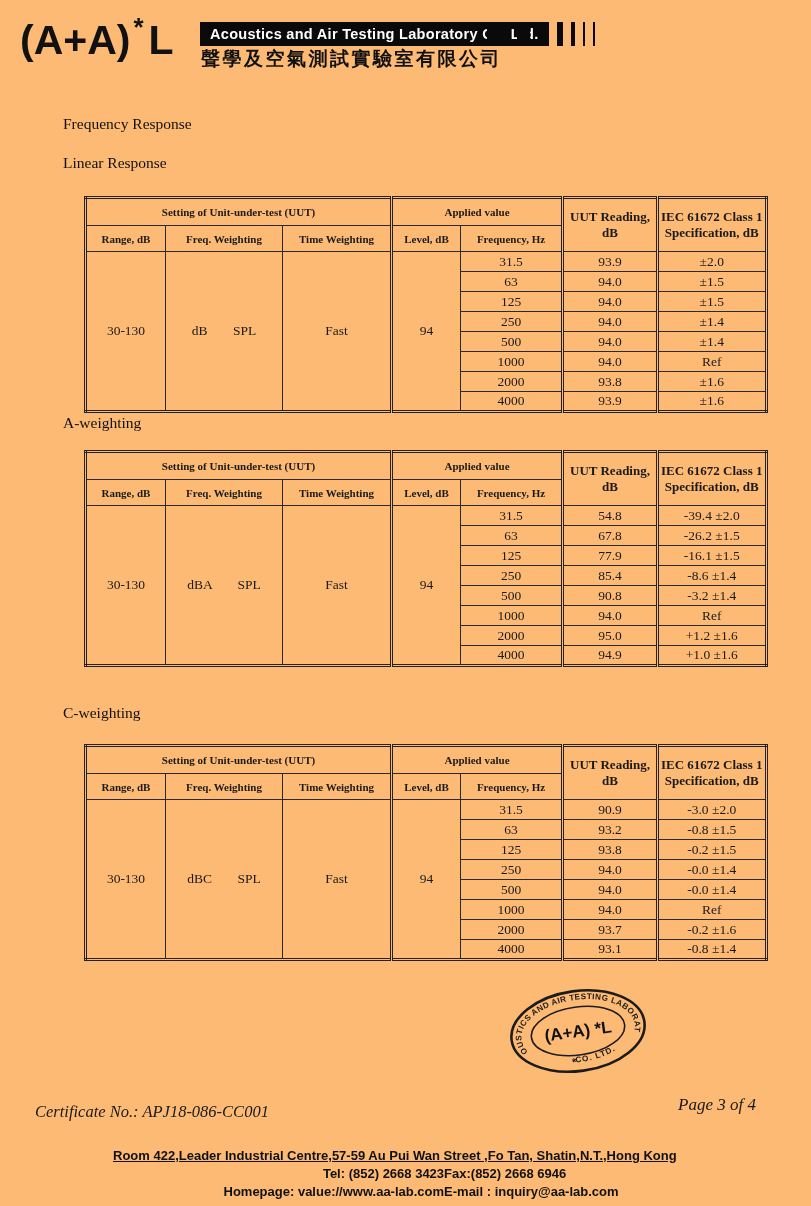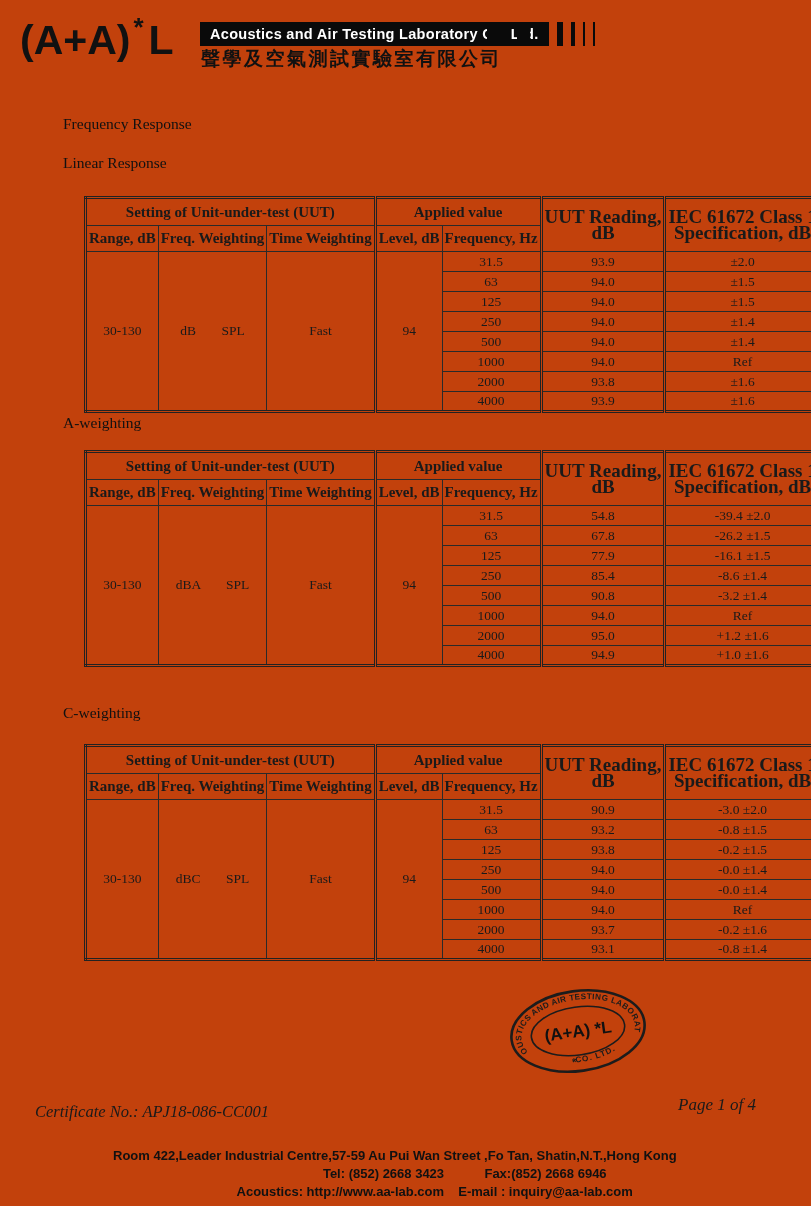--- a/index.html
+++ b/index.html
@@ -1,21 +1,21 @@
 <!DOCTYPE html>
 <html><head>
 <meta charset="utf-8">
 <style>
   * { margin: 0; padding: 0; box-sizing: border-box; }
   html,body { background: #e8e8e8; }
   .page {
     position: relative;
     width: 811px; height: 1206px;
     margin: 0 auto;
-    background: #c2410c;
+    background: #fdba74;
     font-family: "Liberation Serif", serif;
     color: #1a1a1a;
     overflow: hidden;
   }
 
   
   .logo {
     position: absolute; left: 20px; top: 12px;
     font-family: "Liberation Sans", sans-serif;
     font-weight: bold; color: #111; white-space: nowrap;
@@ -53,51 +53,51 @@
   .dtable {
     border-collapse: collapse; table-layout: fixed;
     border: 3px double #222;
     font-family: "Liberation Serif", serif;
   }
   .dtable th, .dtable td {
     border: 1px solid #2a2a2a;
     text-align: center; vertical-align: middle;
     padding: 0 2px; overflow: hidden; white-space: nowrap;
   }
-  .dtable th { font-weight: bold; font-size: 15px; }
+  .dtable th { font-weight: bold; font-size: 11px; }
   .dtable td { font-size: 13.5px; }
   .dtable .hr1 { height: 28px; }
   .dtable .hr2 { height: 26px; }
   .dtable .dr  { height: 20px; }
   .dtable .dl  { border-left: 3px double #222; }
-  .dtable .two-line { font-size: 19px; line-height: 16px; }
+  .dtable .two-line { font-size: 13px; line-height: 16px; }
   .dtable .wsp { word-spacing: 22px; }
   .tblpos { position: absolute; left: 84px; }
 
   
   .stamp { position: absolute; left: 500px; top: 981px; }
 
   
   .cert-no {
     position: absolute; left: 35px; top: 1102px;
     font-style: italic; font-size: 16.5px; white-space: nowrap;
   }
   .page-no {
     position: absolute; left: 678px; top: 1095px;
     font-style: italic; font-size: 17px; white-space: nowrap;
   }
   .addr-block {
     position: absolute; left: 113px; top: 1147px; width: 534px;
     font-family: "Liberation Sans", sans-serif;
     font-weight: bold; font-size: 13px; line-height: 18px; color: #111;
   }
-  .addr-block .l1 { text-align: center; white-space: nowrap; }
+  .addr-block .l1 { text-align: center; white-space: nowrap; text-decoration: underline; }
   .addr-block .cols { display: flex; }
   .addr-block .c1 { width: 62%; text-align: right; white-space: nowrap; }
-  .addr-block .c2 { width: 38%; text-align: center; white-space: nowrap; }
+  .addr-block .c2 { width: 38%; text-align: left; white-space: nowrap; }
 </style>
 </head>
 <body>
 
 <div class="page">
 
   <div class="logo">
     <span class="main">(A+A)</span><span class="star">*</span><span class="tail">L</span>
   </div>
   <div class="banner">Acoustics and Air Testing Laboratory Co. Ltd.</div>
@@ -359,27 +359,27 @@
       </text>
       <text font-family="Liberation Sans, sans-serif" font-size="8.2" font-weight="bold" fill="#1c1c1c" stroke="none" letter-spacing="1">
         <textPath href="#arcBot" startOffset="62%" text-anchor="middle">CO. LTD.</textPath>
       </text>
       <text x="78" y="56" text-anchor="middle" font-family="Liberation Sans, sans-serif" font-size="17" font-weight="bold" fill="#111" stroke="none">(A+A) *L</text>
       <text x="70" y="84" text-anchor="middle" font-family="Liberation Sans, sans-serif" font-size="11" font-weight="bold" fill="#1c1c1c" stroke="none">*</text>
     </g>
   </svg>
 
   <div class="cert-no">Certificate No.: APJ18-086-CC001</div>
-  <div class="page-no">Page 1 of 4</div>
+  <div class="page-no">Page 3 of 4</div>
 
   <div class="addr-block">
     <div class="l1">Room 422,Leader Industrial Centre,57-59 Au Pui Wan Street ,Fo Tan, Shatin,N.T.,Hong Kong</div>
     <div class="cols">
       <div class="c1">Tel: (852) 2668 3423</div>
       <div class="c2">Fax:(852) 2668 6946</div>
     </div>
     <div class="cols">
-      <div class="c1">Acoustics: http://www.aa-lab.com</div>
+      <div class="c1">Homepage: value://www.aa-lab.com</div>
       <div class="c2">E-mail : inquiry@aa-lab.com</div>
     </div>
   </div>
 
 </div>
 
 </body></html>

